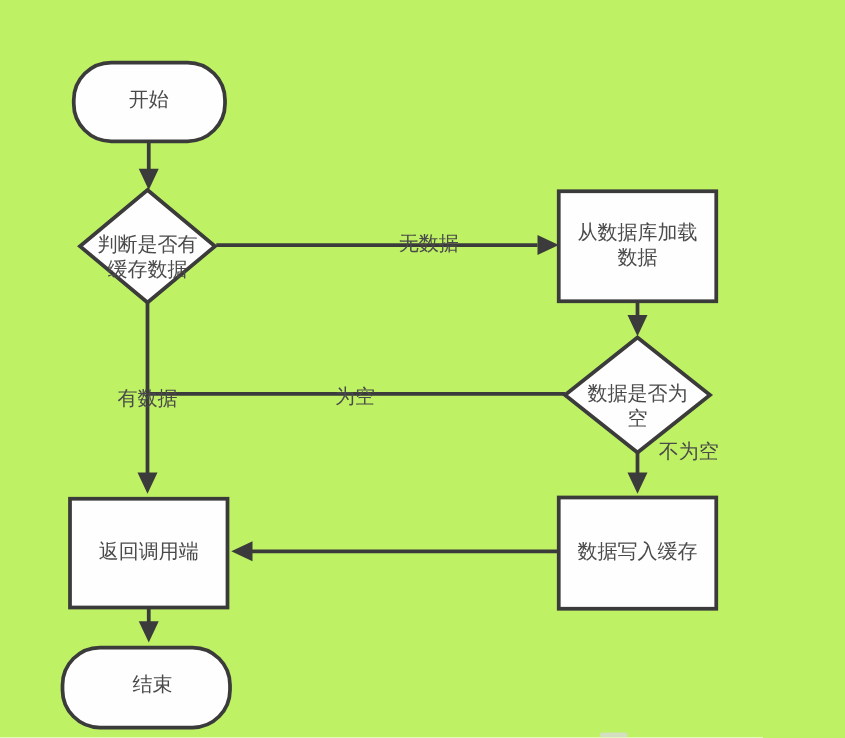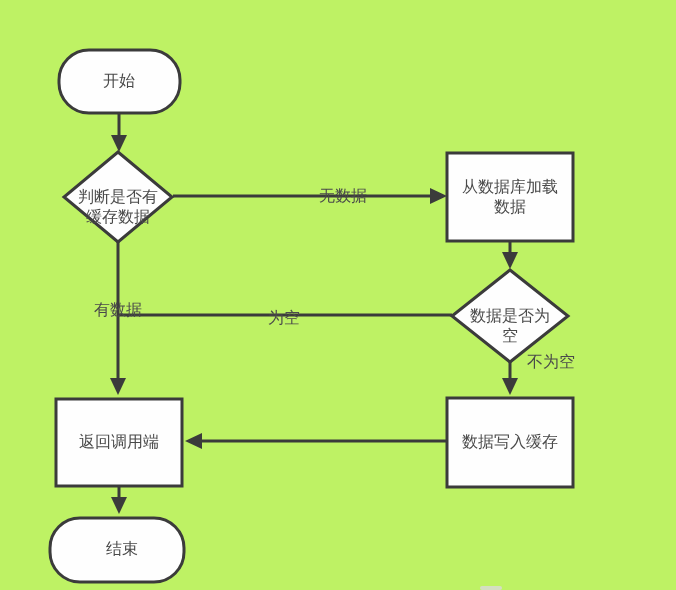--- a/index.html
+++ b/index.html
@@ -103,21 +103,21 @@
   <div class="node-label" style="left:510px; top:326px; width:84px;">数据是否为空</div>
 
   <div class="node-label" style="left:119px; top:442px; width:110px;">返回调用端</div>
 
   <div class="node-label" style="left:510px; top:442px; width:110px;">数据写入缓存</div>
 
   <div class="node-label" style="left:122px; top:549px; width:80px;">结束</div>
 
   <div class="edge-label" style="left:311px; top:196px;margin-left:32px;">无数据</div>
 
-  <div class="edge-label" style="left:118px; top:310px;">有数据</div>
+  <div class="edge-label" style="left:118px; top:320px;">有数据</div>
 
   <div class="edge-label" style="left:284px; top:318px;">为空</div>
 
   <div class="edge-label" style="left:551px; top:362px;">不为空</div>
 
   <div class="watermark-smudge"></div>
 
 </div>
 
 </body></html>

